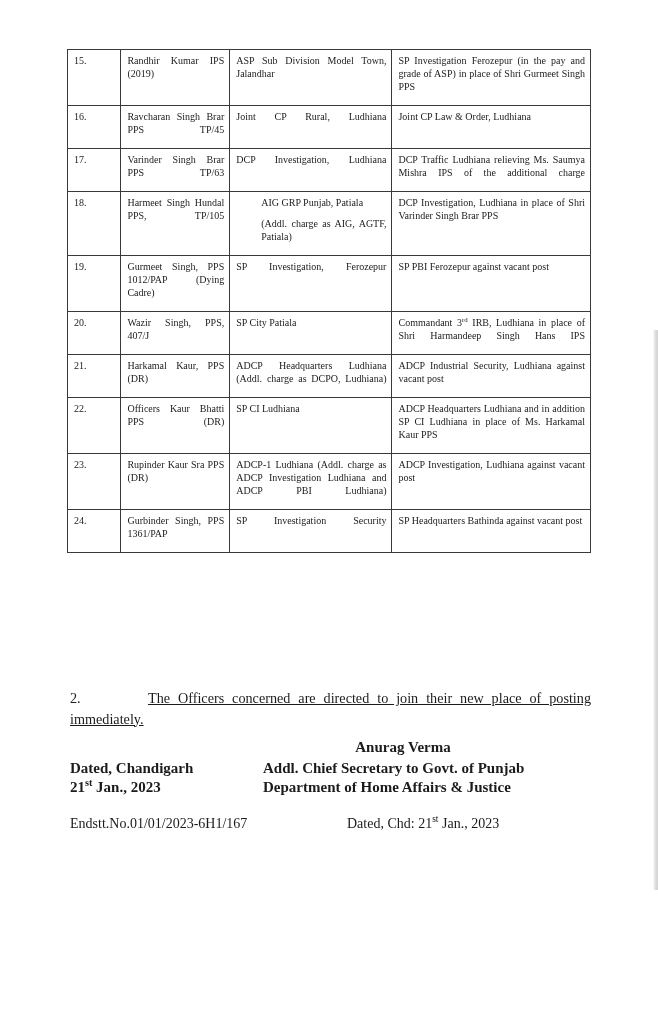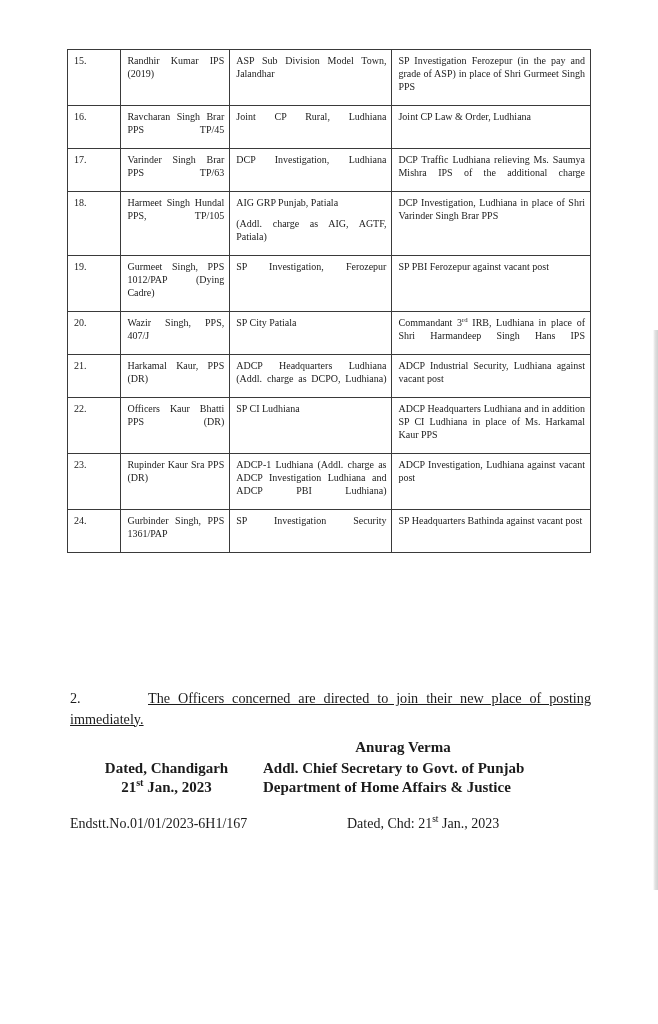--- a/index.html
+++ b/index.html
@@ -52,20 +52,21 @@
     width: 96px;
   }
   .posting-table td.c-present {
     width: 149px;
   }
   .posting-table td.c-new {
     width: 185px;
   }
   .cell-line {
     display: block;
+    margin-left: 25px;
   }
   
   .j {
     text-align: justify;
     text-align-last: left;
   }
   .j-stretch {
     text-align: justify;
     text-align-last: justify;
   }
@@ -109,21 +110,21 @@
     text-align: center;
     padding-left: 145px;
   }
   .sig-rows {
     display: flex;
     margin-top: 1px;
   }
   .sig-left {
     width: 193px;
     flex: 0 0 193px;
-    text-align: center;
+    text-align: left;
   }
   .sig-right {
     flex: 1 1 auto;
     text-align: left;
   }
   .sig-right div { white-space: nowrap; }
   .sig-left div { white-space: nowrap; }
   
   .endst {
     position: absolute;

